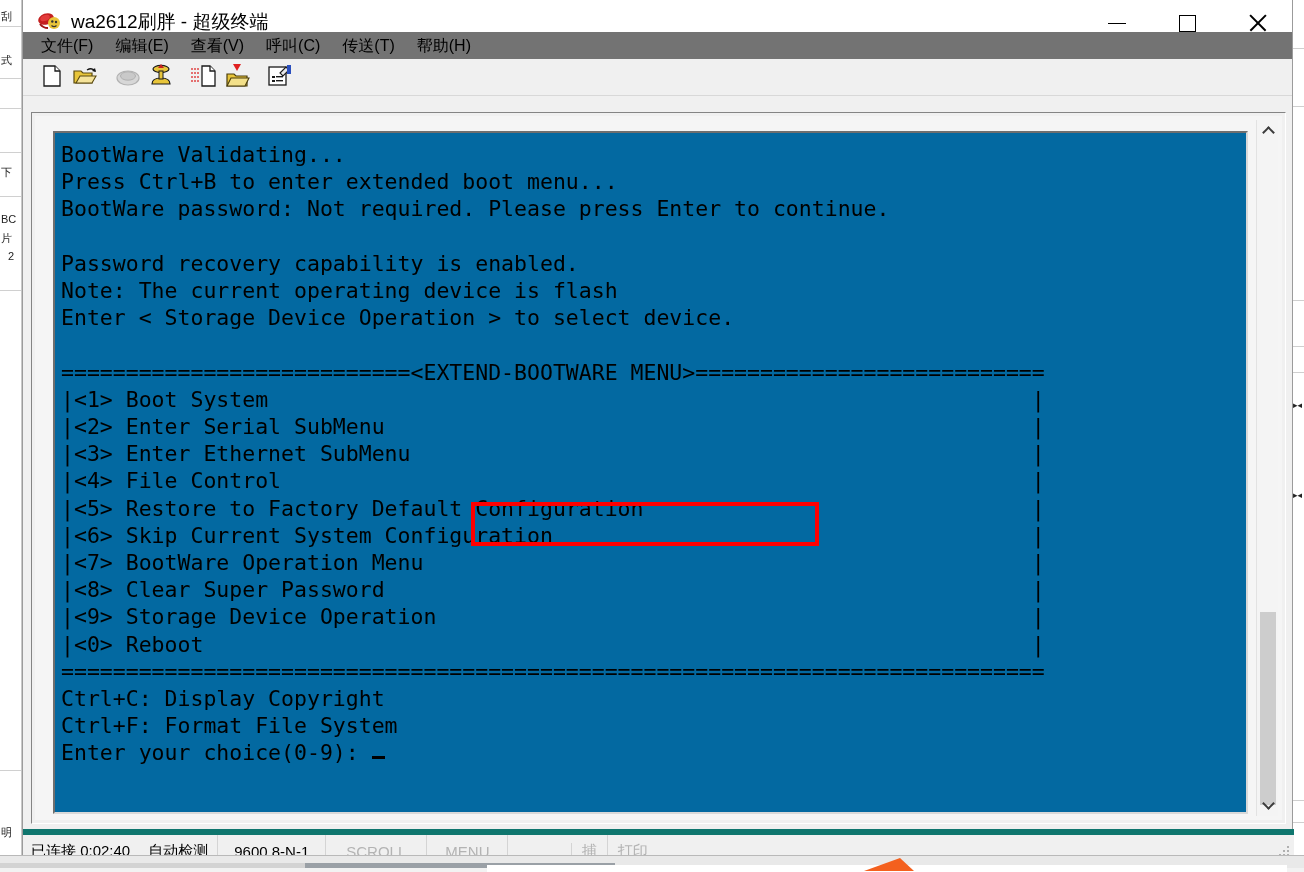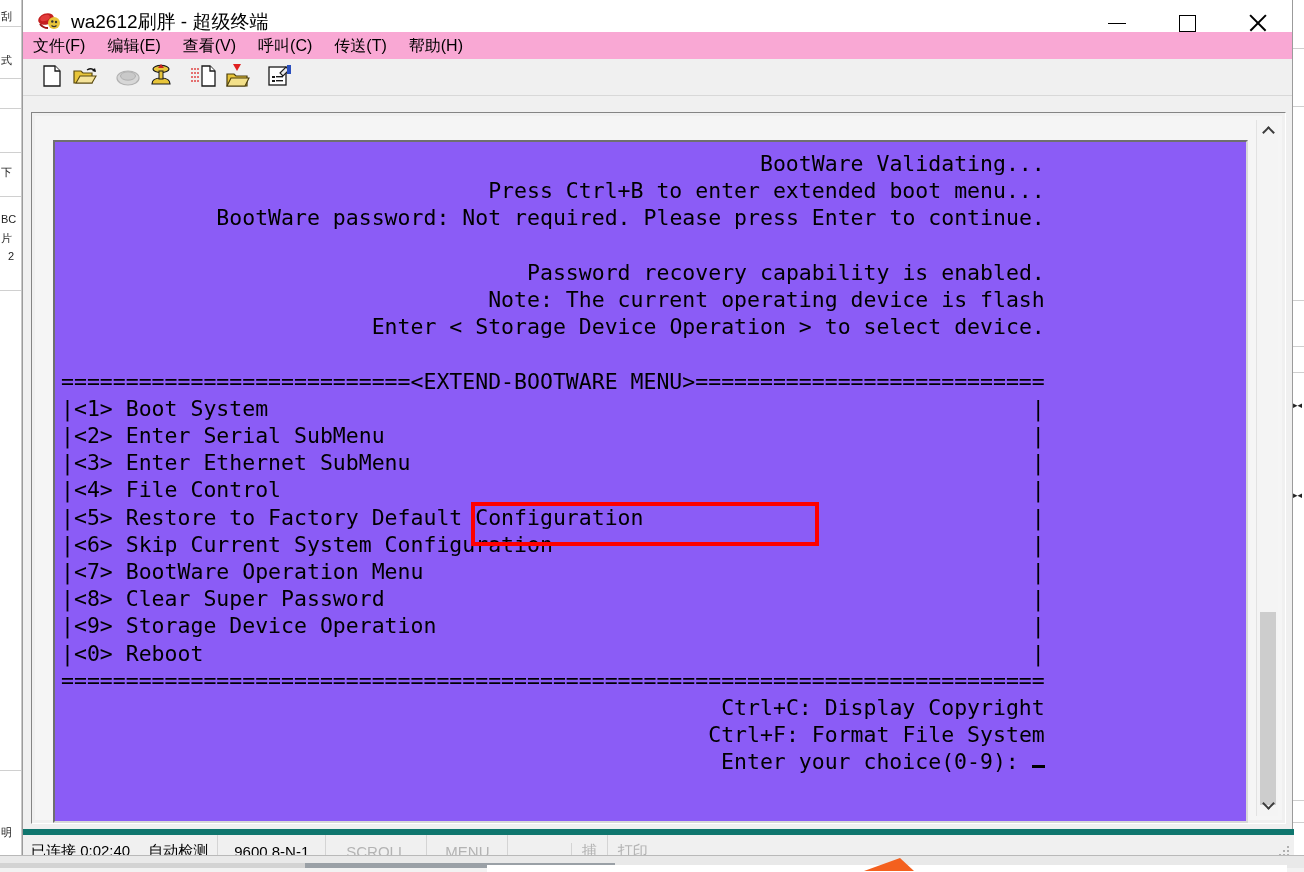--- a/index.html
+++ b/index.html
@@ -94,22 +94,22 @@
   .glyph-max { width: 17px; height: 17px; border: 1.6px solid #000; }
   .glyph-close { position: relative; width: 20px; height: 20px; }
   .glyph-close:before, .glyph-close:after {
     content: ""; position: absolute; left: 0; top: 9px; width: 22px; height: 1.6px; background: #000;
   }
   .glyph-close:before { transform: rotate(45deg); transform-origin: 50% 50%; }
   .glyph-close:after  { transform: rotate(-45deg); transform-origin: 50% 50%; }
 
   
   #menubar {
-    position: relative; height: 28px; background: #f9a8d4;
-    padding-left: 10px; display: flex; align-items: center;
+    position: relative; height: 28px; background: #737373;
+    padding-left: 18px; display: flex; align-items: center;
     border-bottom: 1px solid #f0f0f0;
   }
   .menu-item {
     font-size: 16px; color: #000; margin-right: 22px;
     line-height: 20px; white-space: nowrap; cursor: default;
     font-family: "Liberation Sans", sans-serif;
   }
 
   
   #toolbar {
@@ -133,27 +133,26 @@
     border-top-color: #848484; border-left-color: #848484;
     border-right-color: #ffffff; border-bottom-color: #ffffff;
     padding: 3px;
   }
   #client-inner {
     position: relative; width: 100%; height: 100%;
     background: #f5f5f5;
     border: 1px solid #f5f5f5;
   }
   #term-frame {
-    position: absolute; left: 17px; top: 23px;
+    position: absolute; left: 17px; top: 14px;
     width: 1195px; height: 683px;
-    background: #8b5cf6;
+    background: #0369a1;
     border: 2px solid #6f6f6f;
     border-right-color:#d9d9d9; border-bottom-color:#d9d9d9;
     overflow: hidden;
-    text-align: right;
   }
   #term-text {
     position: absolute; left: 6px; top: 8px;
     font-family: "DejaVu Sans Mono", "Liberation Mono", monospace;
     font-size: 21.5px;
     line-height: 27.2px;
     letter-spacing: 0px;
     color: #000000;
     white-space: pre;
     font-weight: 400;

